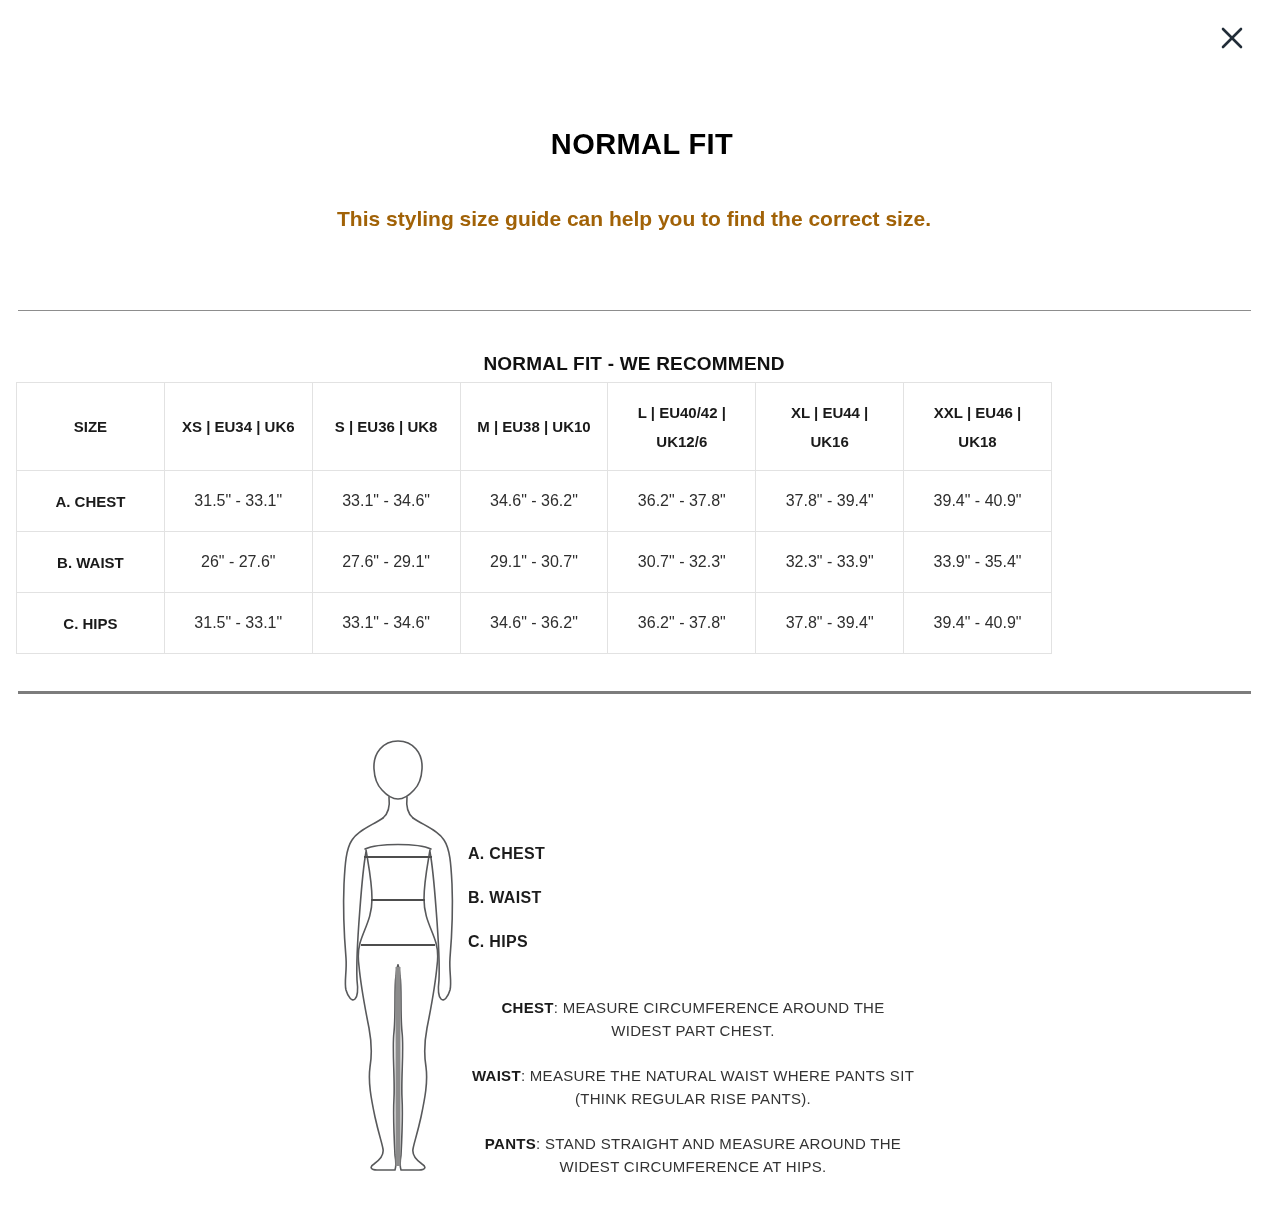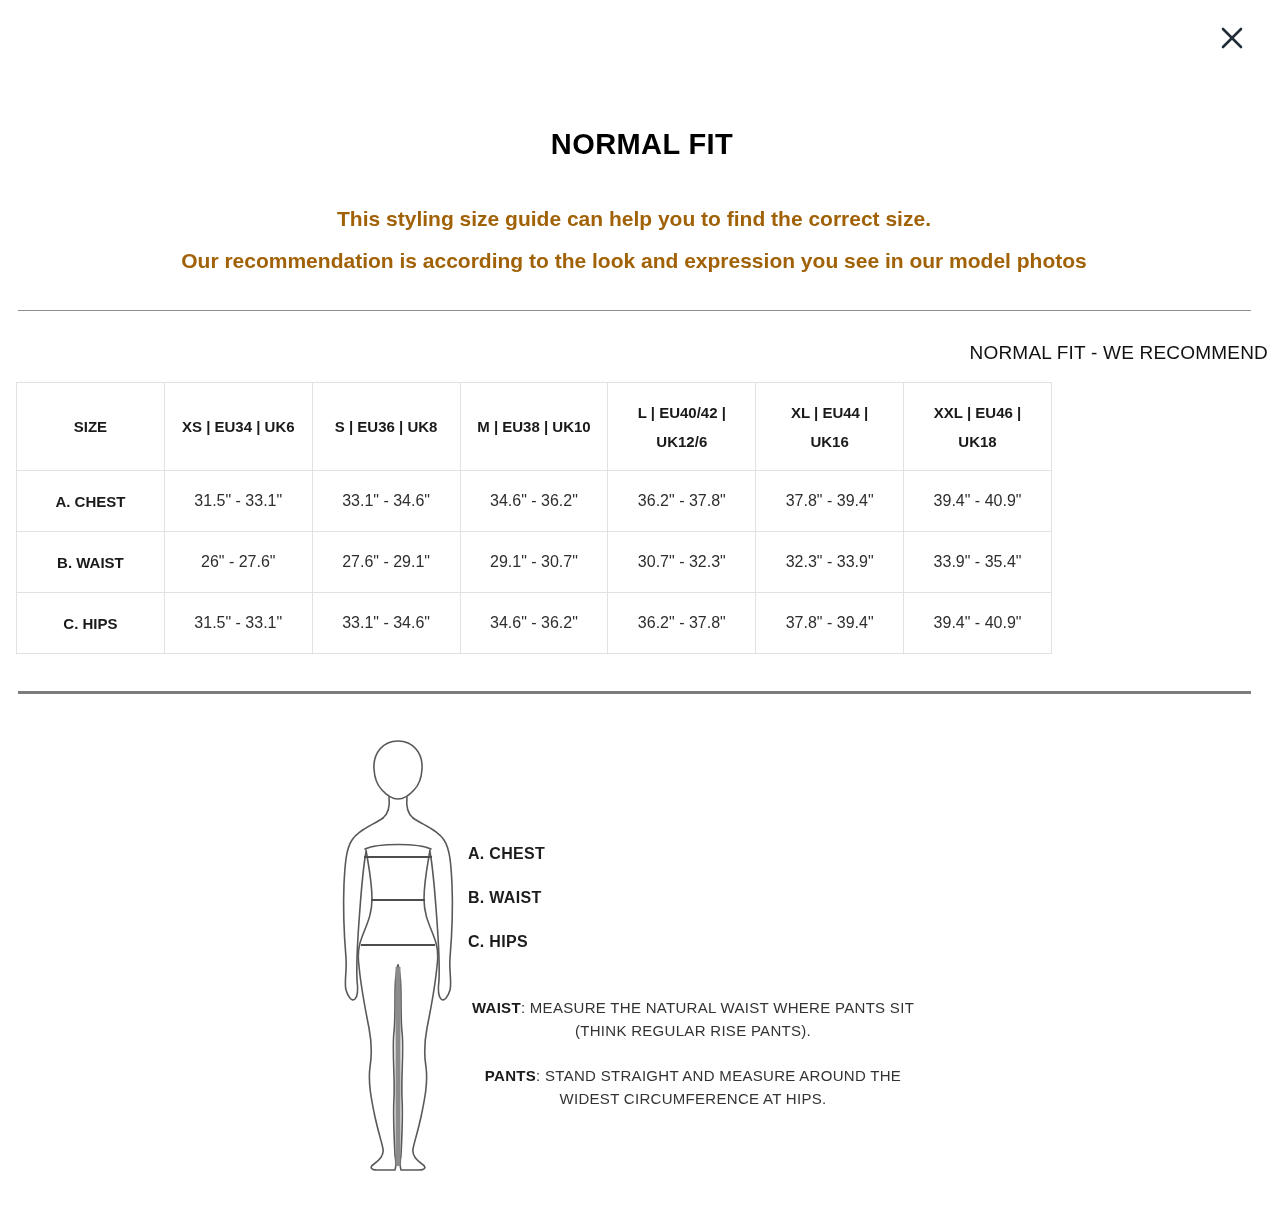--- a/index.html
+++ b/index.html
@@ -66,26 +66,26 @@
     position: absolute;
     top: 691px;
     left: 18px;
     width: 1233px;
     height: 3px;
     background: #7c7c7c;
   }
 
   .recommend-heading {
     position: absolute;
-    top: 342px;
+    top: 353px;
     left: 0;
     width: 100%;
-    text-align: right;
+    text-align: center;
     font-size: 19px;
-    font-weight: normal;
+    font-weight: bold;
     color: #111111;
     letter-spacing: 0.2px;
   }
 
   
   .table-wrap {
     position: absolute;
     top: 382px;
     left: 16px;
     width: 1036px;
@@ -163,21 +163,20 @@
     <svg width="28" height="28" viewBox="0 0 28 28">
       <line x1="5" y1="5" x2="23" y2="23" stroke="#222d38" stroke-width="2.6" stroke-linecap="round"></line>
       <line x1="23" y1="5" x2="5" y2="23" stroke="#222d38" stroke-width="2.6" stroke-linecap="round"></line>
     </svg>
   </button>
 
   <div class="modal-title">NORMAL FIT</div>
 
   <div class="modal-desc">
     <div>This styling size guide can help you to find the correct size.</div>
-    <div>Our recommendation is according to the look and expression you see in our model photos</div>
   </div>
 
   <div class="divider-top"></div>
 
   <div class="recommend-heading">NORMAL FIT - WE RECOMMEND</div>
 
   <div class="table-wrap">
     <table class="size-table">
       <thead>
         <tr>
@@ -250,20 +249,22 @@
     <line x1="31" y1="209" x2="105" y2="209" stroke="#4d4d4d" stroke-width="2"></line>
   </svg>
 
   <div class="diagram-labels">
     <div class="diagram-label">A. CHEST</div>
     <div class="diagram-label">B. WAIST</div>
     <div class="diagram-label">C. HIPS</div>
   </div>
 
   <div class="instructions">
+    <p><b>CHEST</b><span>: </span><span>MEASURE CIRCUMFERENCE AROUND THE</span><br>
+    <span>WIDEST PART CHEST.</span></p>
 
     <p><b>WAIST</b><span>: </span><span>MEASURE THE NATURAL WAIST WHERE PANTS SIT</span><br>
     <span>(THINK REGULAR RISE PANTS).</span></p>
 
     <p><b>PANTS</b><span>: </span><span>STAND STRAIGHT AND MEASURE AROUND THE</span><br>
     <span>WIDEST CIRCUMFERENCE AT HIPS.</span></p>
   </div>
 
 </div>
 

